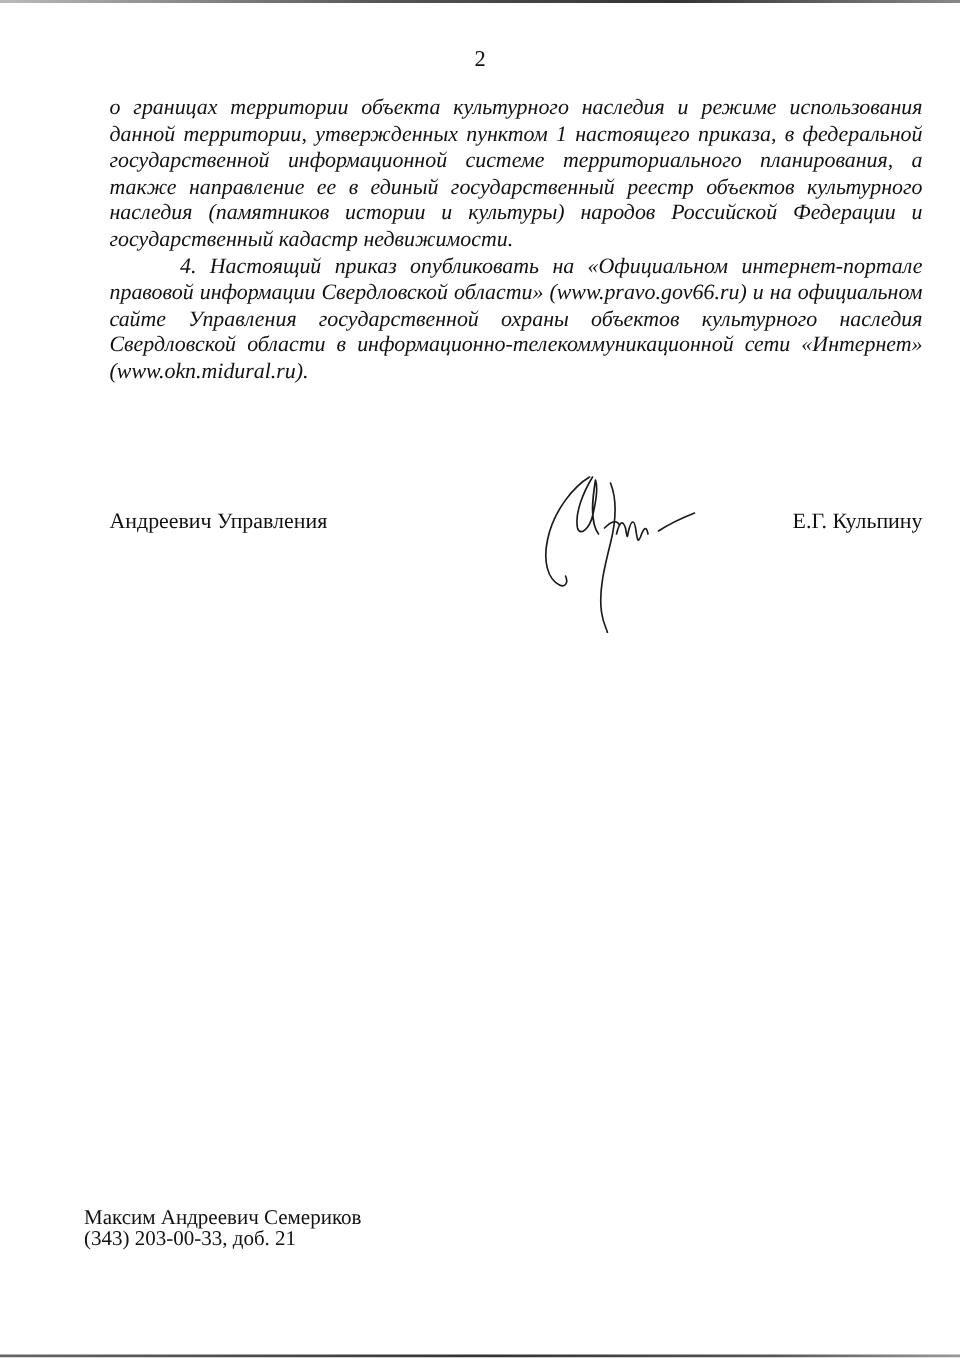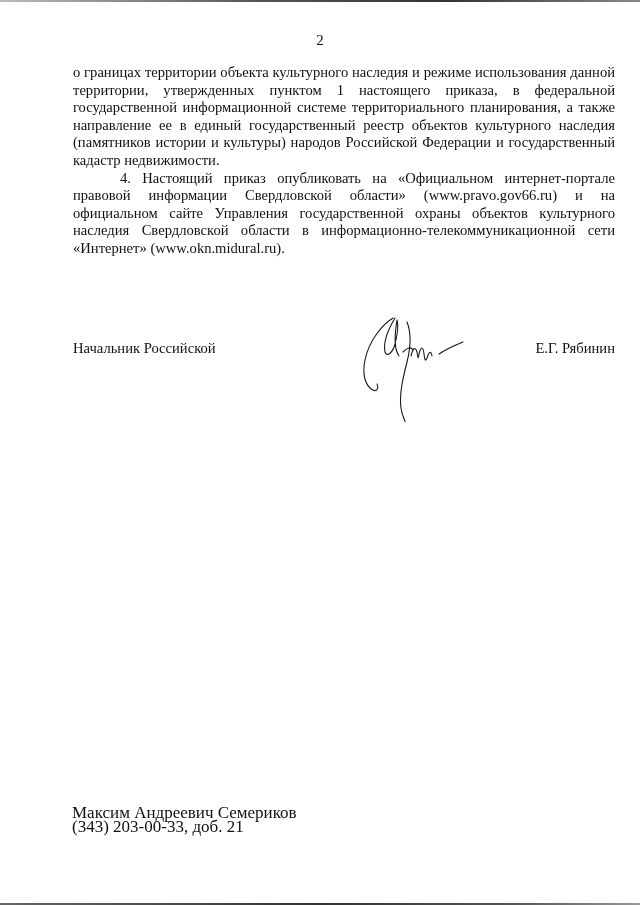--- a/index.html
+++ b/index.html
@@ -35,20 +35,21 @@
     left: 73px;
     top: 64px;
     width: 542px;
     font-size: 14.6px;
     line-height: 17.6px;
   }
   .para {
     margin: 0;
     text-align: justify;
     text-align-last: left;
+    font-style: italic;
   }
   .para.indent {
     text-indent: 47px;
   }
   .signature-block {
     position: absolute;
     left: 73px;
     top: 340px;
     width: 542px;
     font-size: 14.6px;
@@ -65,41 +66,41 @@
   }
   .signature {
     position: absolute;
     left: 355px;
     top: 312px;
     width: 120px;
     height: 110px;
   }
   .executor {
     position: absolute;
-    left: 72px;
+    left: 56px;
     top: 806px;
-    font-size: 17px;
+    font-size: 14px;
     line-height: 14px;
   }
 </style>
 </head>
 <body>
 
 <div class="edge-top"></div>
 
 <div class="page-number">2</div>
 
 <div class="body-text">
   <p class="para">о границах территории объекта культурного наследия и режиме использования данной территории, утвержденных пунктом 1 настоящего приказа, в федеральной государственной информационной системе территориального планирования, а также направление ее в единый государственный реестр объектов культурного наследия (памятников истории и культуры) народов Российской Федерации и государственный кадастр недвижимости.</p>
   <p class="para indent">4. Настоящий приказ опубликовать на «Официальном интернет-портале правовой информации Свердловской области» (www.pravo.gov66.ru) и на официальном сайте Управления государственной охраны объектов культурного наследия Свердловской области в информационно-телекоммуникационной сети «Интернет» (www.okn.midural.ru).</p>
 </div>
 
 <div class="signature-block">
-  <span class="sig-title">Начальник Российской</span>
-  <span class="sig-name">Е.Г. Рябинин</span>
+  <span class="sig-title">Андреевич Управления</span>
+  <span class="sig-name">Е.Г. Кульпину</span>
 </div>
 
 <div class="signature">
   <svg width="120" height="110" viewBox="0 0 120 110" fill="none" stroke="#1a1a1a" stroke-width="1.1" stroke-linecap="round" stroke-linejoin="round">
 
     <path d="M38 6 C28 12, 14 28, 10 48 C7 62, 10 74, 18 78 C22 80, 24 76, 22 72"></path>
 
     <path d="M40 6 C34 16, 28 30, 30 40 C32 46, 38 40, 40 32 C42 24, 44 14, 42 8 C40 20, 38 36, 44 44"></path>
 
     <path d="M52 10 C56 20, 56 34, 52 50 C48 66, 44 82, 46 96 C47 104, 50 108, 50 110"></path>

